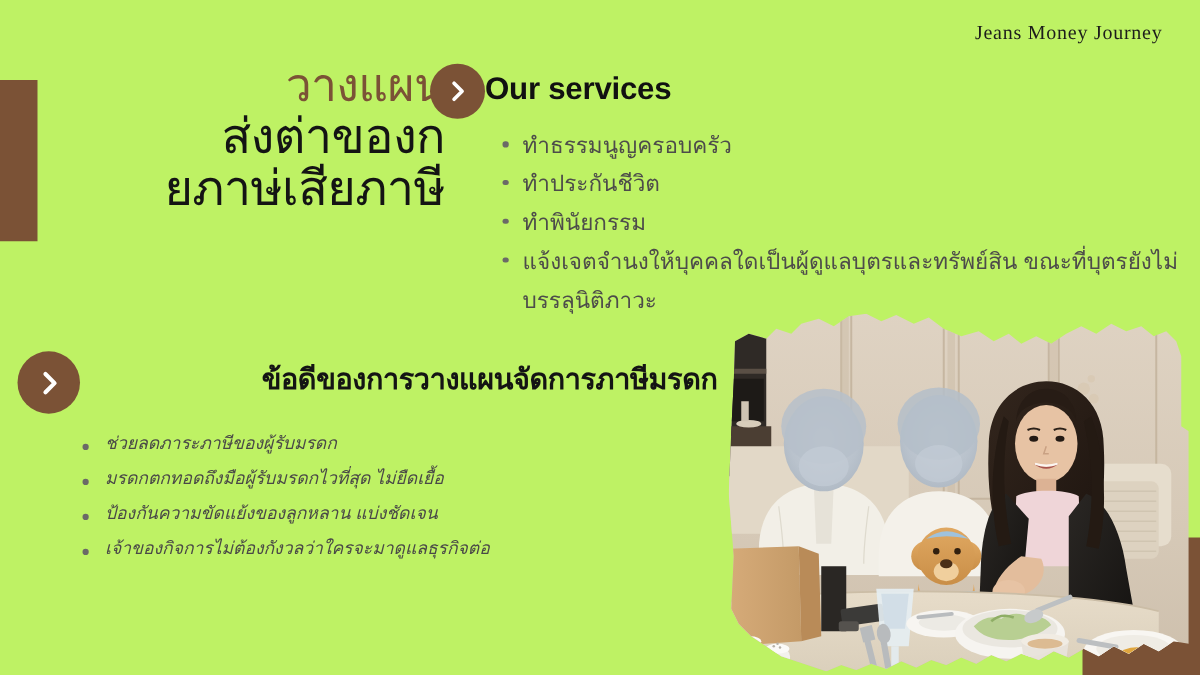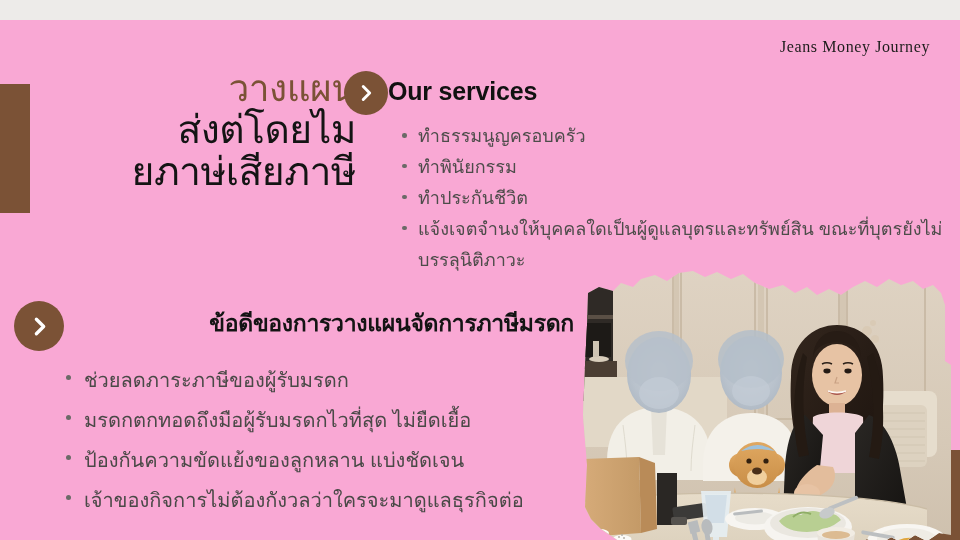--- a/index.html
+++ b/index.html
@@ -3,21 +3,21 @@
 <meta charset="utf-8">
 <style>
   html,body{margin:0;padding:0;}
   body{
     width:960px;height:540px;
     background:#edebe9;
     font-family:"Liberation Sans","DejaVu Sans",sans-serif;
     overflow:hidden;
     position:relative;
   }
-  .slide{position:absolute;inset:0;overflow:hidden;background:#f9a8d4;margin-top:20px;}
+  .slide{position:absolute;inset:0;overflow:hidden;background:#bef264;}
 
   
   .brand{
     position:absolute;top:18px;right:30px;
     font-family:"Liberation Serif","DejaVu Serif",serif;
     font-size:16px;letter-spacing:.6px;color:#1d1d1b;
     white-space:nowrap;
   }
 
   
@@ -81,23 +81,24 @@
   .benefits-title{
     font-size:23px;font-weight:bold;color:#141414;
     line-height:1;padding-top:11px;letter-spacing:-0.3px;
   }
   .ben-list{
     list-style:none;margin:9px 0 0 50px;padding:0;
   }
   .ben-list li{
     position:relative;
     padding-left:20px;
-    font-size:20px;
+    font-size:14px;
     line-height:2.0;
     color:#4a4947;
+    font-style:italic;
   }
   .ben-list li::before{
     content:"";position:absolute;left:2px;top:15px;
     width:5px;height:5px;border-radius:50%;background:#6b6a67;
   }
 
   
   .photo-wrap{
     position:absolute;left:555px;top:245px;width:405px;height:295px;
   }
@@ -114,37 +115,37 @@
 <body>
 
 <div class="slide">
 
   <div class="brand">Jeans Money Journey</div>
 
   <div class="accent-bar"></div>
 
   <div class="headline">
     <span class="l1">วางแผน</span>
-    <span class="l2">ส่งต่โดยไม</span>
+    <span class="l2">ส่งต่าของก</span>
     <span class="l3">ยภาษ่เสียภาษี</span>
   </div>
 
   <div class="services">
     <div class="services-head">
       <span class="badge">
         <svg width="22" height="22" viewBox="0 0 24 24" fill="none" stroke="#ffffff" stroke-width="3.2" stroke-linecap="round" stroke-linejoin="round">
           <polyline points="9,5 16,12 9,19"></polyline>
         </svg>
       </span>
       <span class="services-title">Our services</span>
     </div>
     <ul class="svc-list">
       <li>ทำธรรมนูญครอบครัว</li>
+      <li>ทำประกันชีวิต</li>
       <li>ทำพินัยกรรม</li>
-      <li>ทำประกันชีวิต</li>
       <li>แจ้งเจตจำนงให้บุคคลใดเป็นผู้ดูแลบุตรและทรัพย์สิน ขณะที่บุตรยังไม่บรรลุนิติภาวะ</li>
     </ul>
   </div>
 
   <div class="benefits">
     <div class="benefits-head">
       <span class="badge">
         <svg width="25" height="25" viewBox="0 0 24 24" fill="none" stroke="#ffffff" stroke-width="3.2" stroke-linecap="round" stroke-linejoin="round">
           <polyline points="9,5 16,12 9,19"></polyline>
         </svg>

